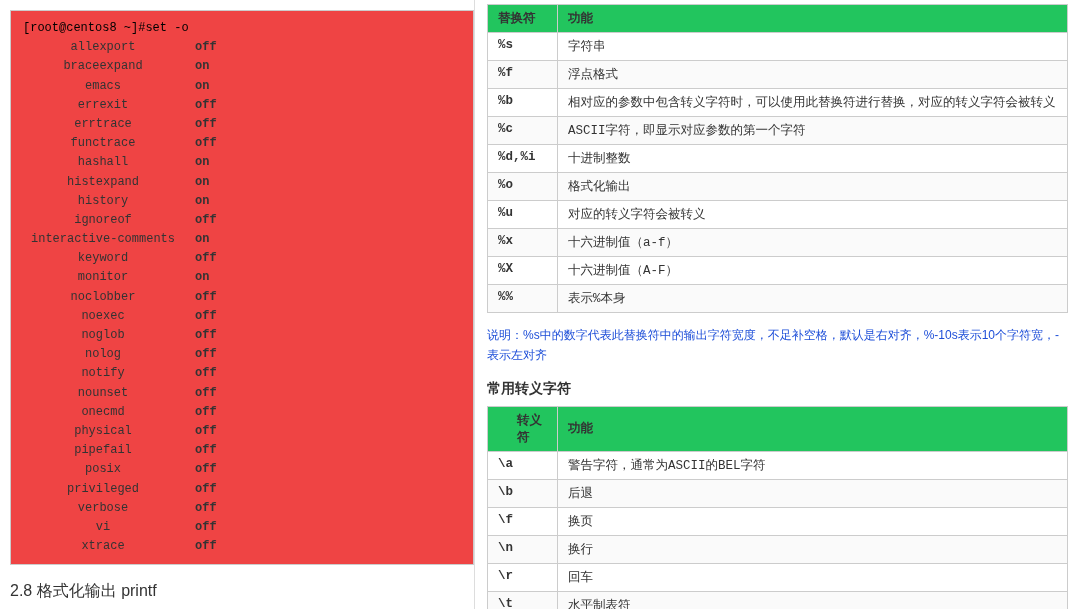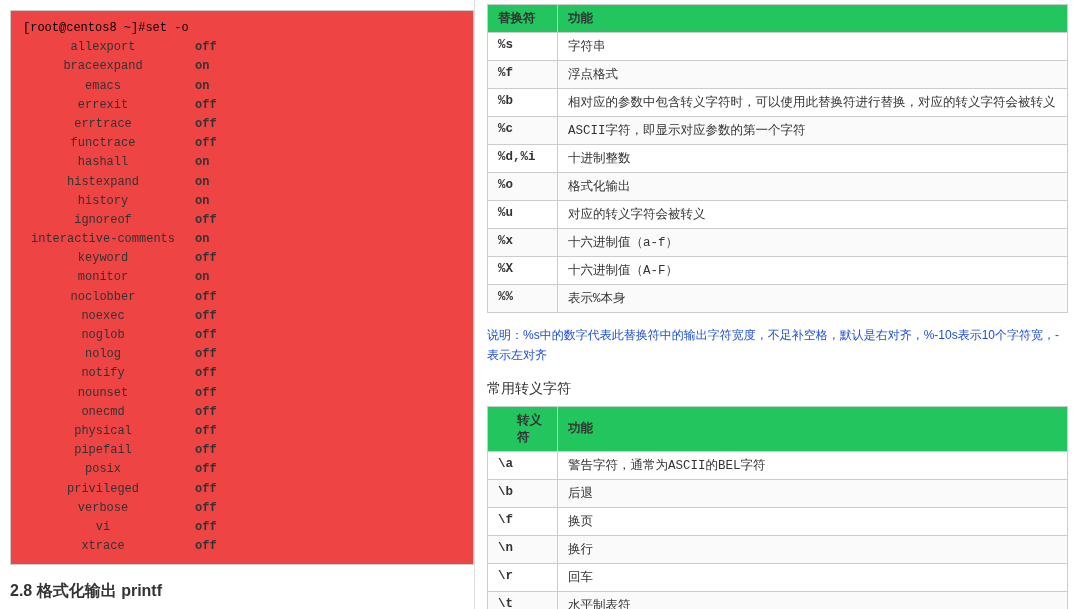--- a/index.html
+++ b/index.html
@@ -46,21 +46,21 @@
       min-width: 160px;
       color: #333;
     }
     .term-row .val {
       color: #333;
       font-weight: bold;
     }
 
     .section-title {
       font-size: 16px;
-      font-weight: bold;
+      font-weight: normal;
       color: #333;
       margin: 12px 0 8px 0;
     }
 
     
     .right-panel {
       flex: 1;
       padding: 4px 12px;
       overflow-y: auto;
       position: relative;
@@ -97,21 +97,21 @@
 
     .note-text {
       font-size: 12px;
       color: #1d4ed8;
       line-height: 1.7;
       margin-bottom: 14px;
     }
 
     .section-header {
       font-size: 14px;
-      font-weight: normal;
+      font-weight: bold;
       color: #333;
       margin: 12px 0 8px 0;
     }
   </style>
 </head>
 <body>
 
 <div class="left-panel" style="position:relative;">
 
   <div class="terminal-box">

